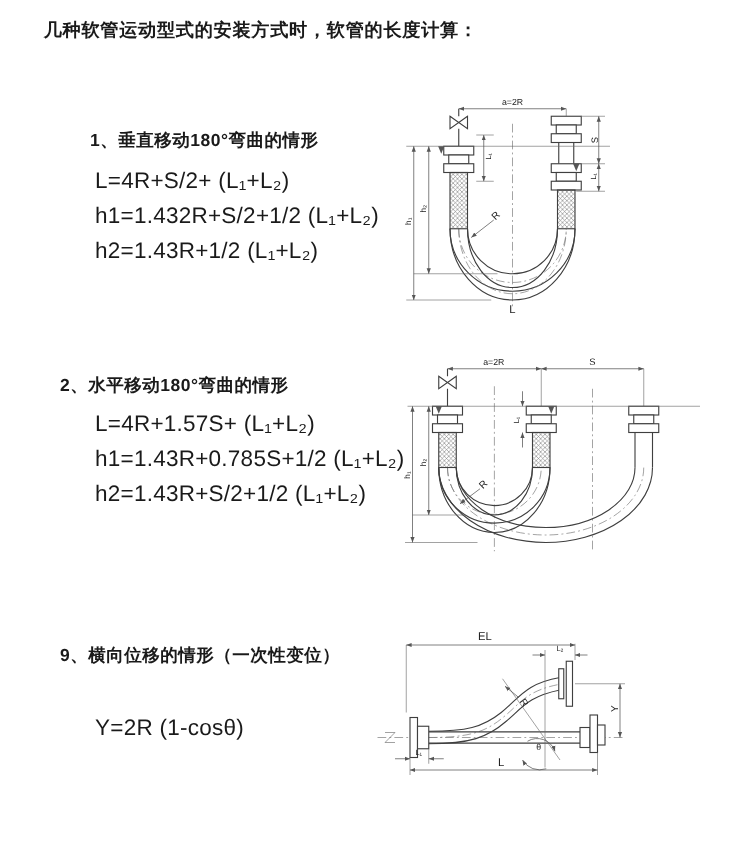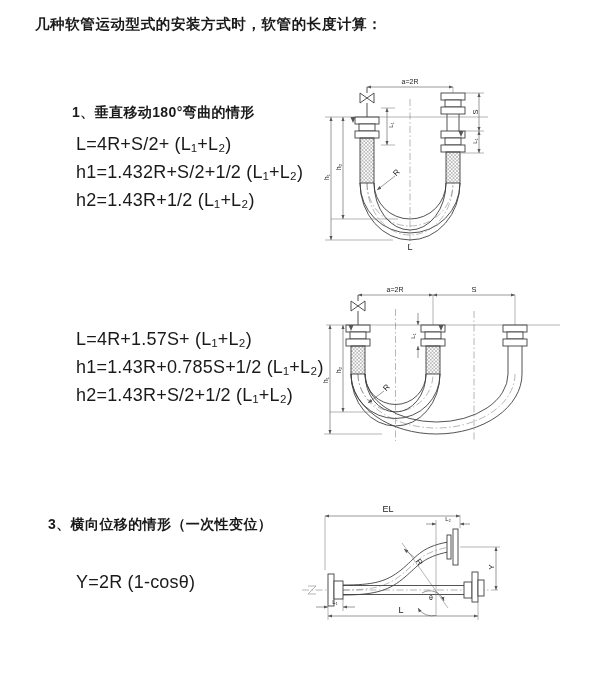--- a/index.html
+++ b/index.html
@@ -23,25 +23,26 @@
 
 <div class="page">
 
   <div class="title">几种软管运动型式的安装方式时，软管的长度计算：</div>
 
   <div class="sec-h" style="top:104px;margin-left:24px;">1、垂直移动180°弯曲的情形</div>
   <div class="formula" style="top:134px;">L=4R+S/2+ (L₁+L₂)</div>
   <div class="formula" style="top:162px;">h1=1.432R+S/2+1/2 (L₁+L₂)</div>
   <div class="formula" style="top:190px;">h2=1.43R+1/2 (L₁+L₂)</div>
 
+  <div class="sec-h" style="top:300px;">2、水平移动180°弯曲的情形</div>
   <div class="formula" style="top:329px;">L=4R+1.57S+ (L₁+L₂)</div>
   <div class="formula" style="top:357px;">h1=1.43R+0.785S+1/2 (L₁+L₂)</div>
   <div class="formula" style="top:385px;">h2=1.43R+S/2+1/2 (L₁+L₂)</div>
 
-  <div class="sec-h" style="top:516px;">3、横向位移的情形（一次性变位）</div>
+  <div class="sec-h" style="top:516px;">9、横向位移的情形（一次性变位）</div>
   <div class="formula" style="top:572px;">Y=2R (1-cosθ)</div>
 
   <svg width="0" height="0" style="position:absolute">
     <defs>
       <marker id="arr" viewBox="0 0 10 10" refX="9" refY="5" markerWidth="8" markerHeight="8" orient="auto-start-reverse">
         <path d="M0,1.5 L9,5 L0,8.5 z" fill="#565656"></path>
       </marker>
       <pattern id="braid" width="3.5" height="3.5" patternUnits="userSpaceOnUse">
         <path d="M0,0 L3.5,3.5 M3.5,0 L0,3.5" stroke="#777" stroke-width=".45"></path>
       </pattern>

